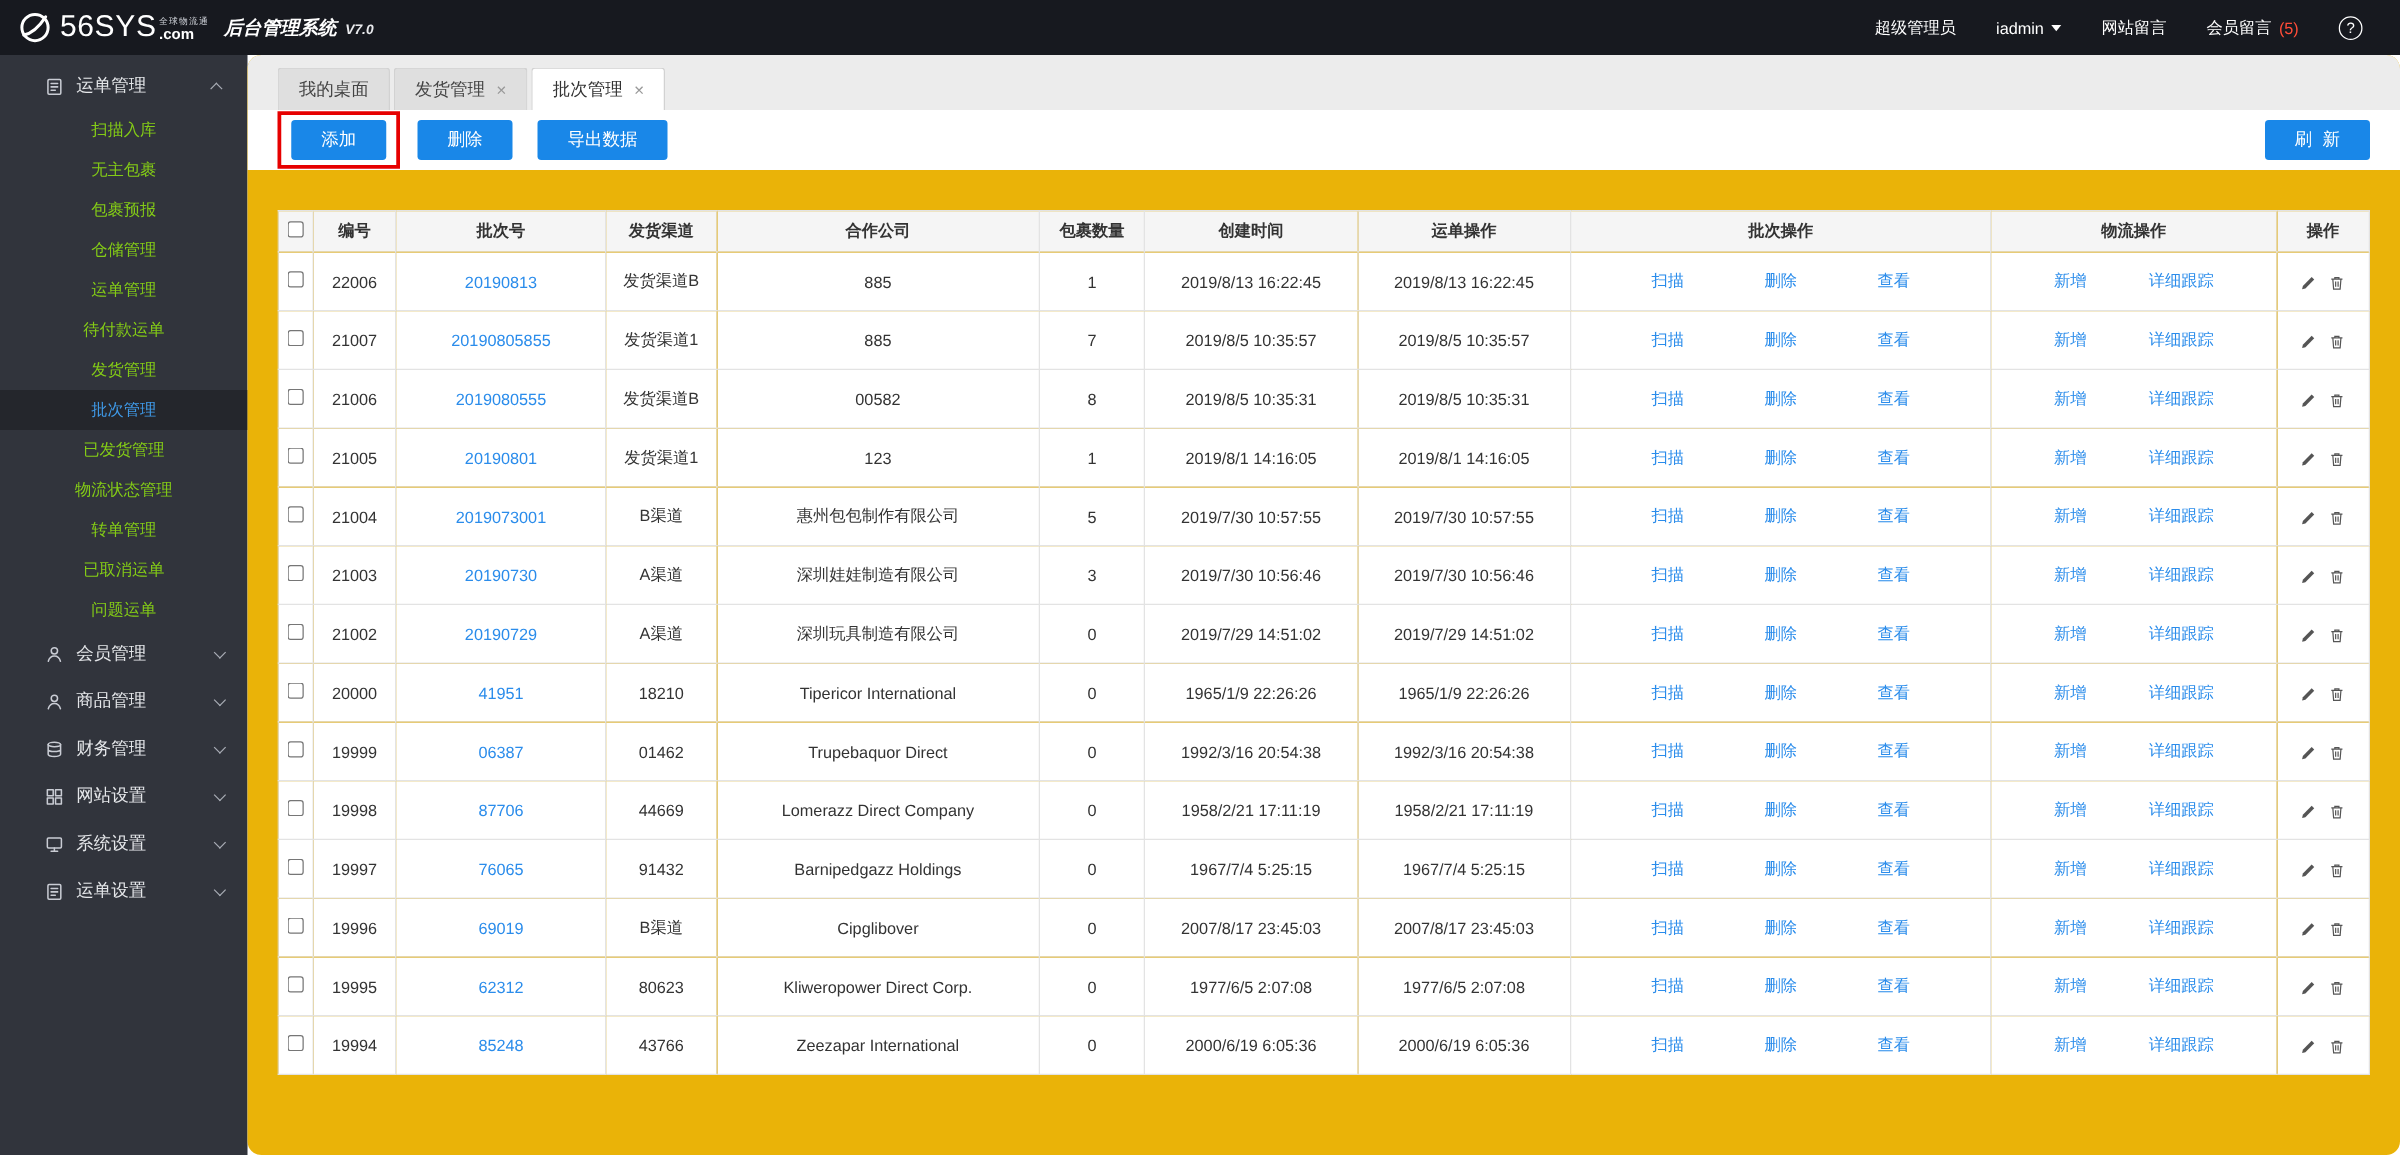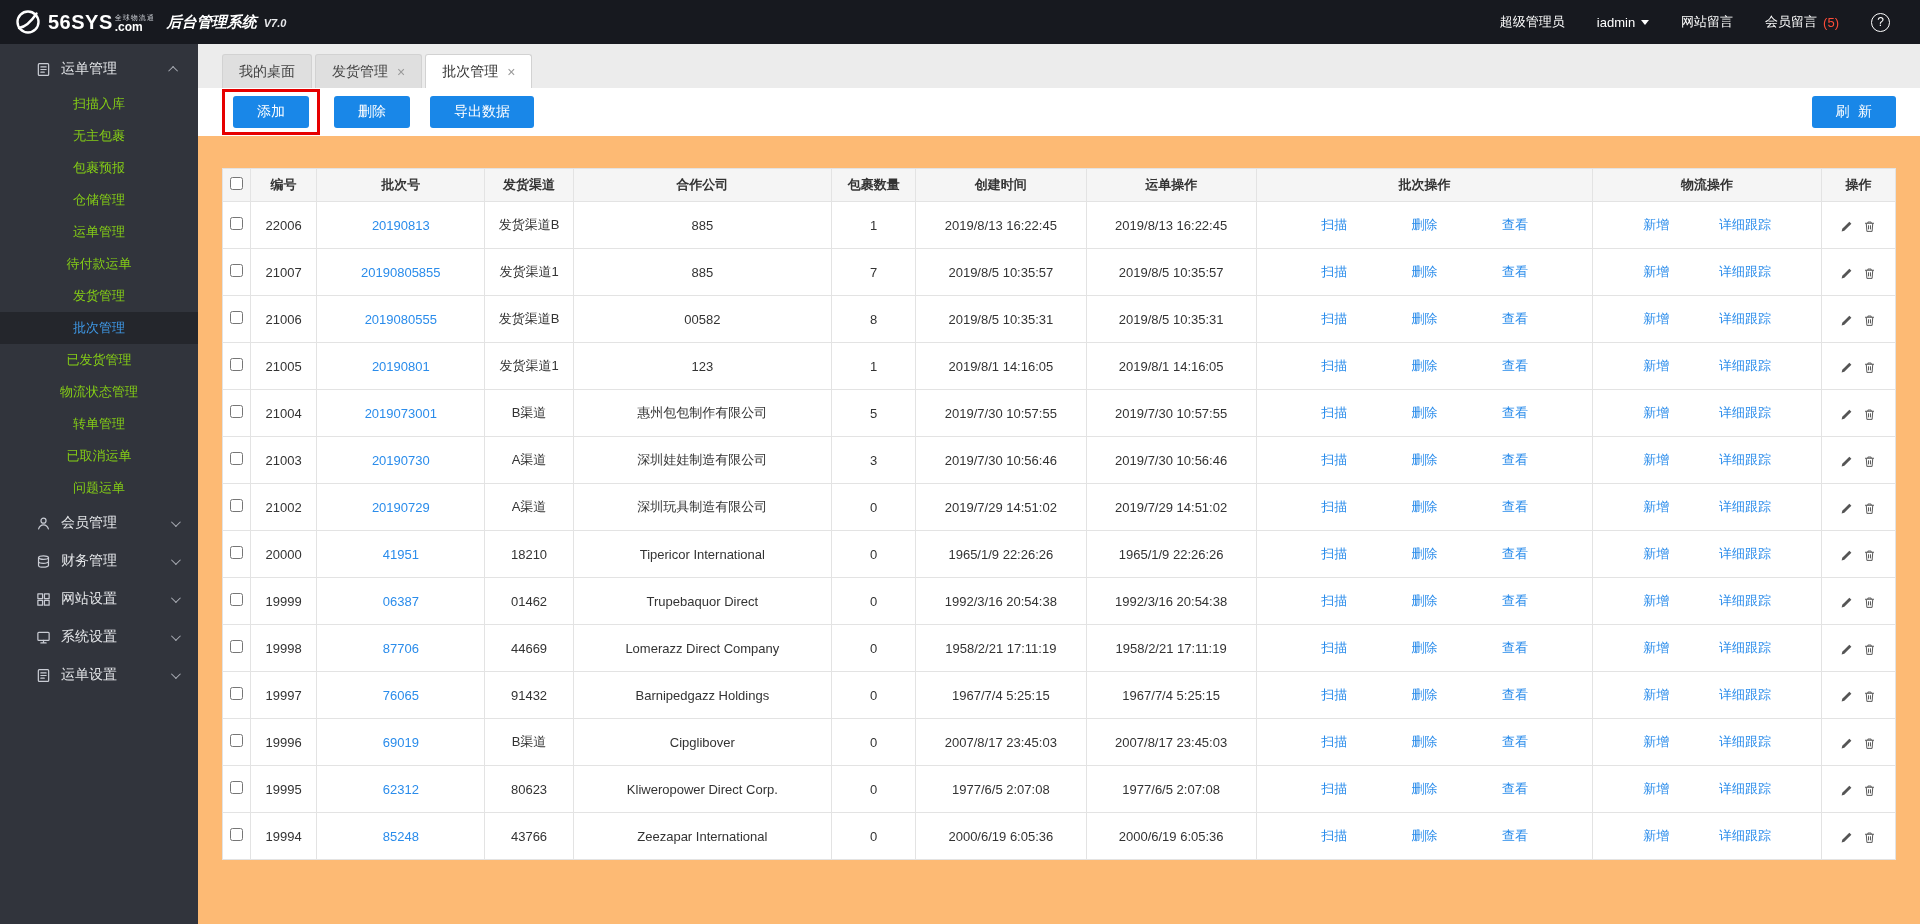--- a/index.html
+++ b/index.html
@@ -5,21 +5,21 @@
   * { margin:0; padding:0; box-sizing:border-box; }
   html,body { width:1920px; height:924px; overflow:hidden; }
   body { font-family:"Liberation Sans","DejaVu Sans",sans-serif; background:#fff; color:#333; }
   .app { position:relative; width:1920px; height:924px; overflow:hidden; }
 
   
   .hdr { position:absolute; top:0; left:0; width:1920px; height:44px; background:#17191f;
          display:flex; align-items:center; color:#fff; z-index:20; }
   .logo { display:flex; align-items:center; padding-left:14px; }
   .logo-mark { display:flex; margin-right:6px; }
-  .logo-text { font-size:20px; font-weight:bold; letter-spacing:.5px; }
+  .logo-text { font-size:24px; font-weight:normal; letter-spacing:.5px; }
   .logo-sub { display:flex; flex-direction:column; line-height:1; margin-left:2px; margin-top:2px; }
   .logo-tagline { font-size:7px; color:#cfd2d8; letter-spacing:1px; }
   .logo-com { font-size:12px; font-weight:bold; }
   .app-title { margin-left:12px; font-size:15px; font-weight:bold;font-style:italic; }
   .app-title .ver { font-size:11px; margin-left:7px; font-weight:bold; color:#e8e9ec; }
   .hdr-right { margin-left:auto; display:flex; align-items:center; gap:32px; padding-right:30px; font-size:13px; }
   .hdr-item { cursor:pointer; display:flex; align-items:center; gap:6px; }
   .caret { width:0; height:0; border-left:4px solid transparent; border-right:4px solid transparent; border-top:5px solid #fff; display:inline-block; }
   .msg-count { font-style:normal; color:#ff4c38; }
   .help { width:19px; height:19px; border:1.5px solid #fff; border-radius:50%; display:flex; align-items:center; justify-content:center; font-size:12px; cursor:pointer; }
@@ -28,21 +28,21 @@
   .sidebar { position:absolute; top:44px; left:0; width:198px; bottom:0; background:#31343c; padding-top:6px; }
   .sgroup { height:38px; display:flex; align-items:center; padding:0 20px 0 36px; color:#e4e6e9; font-size:14px; cursor:pointer; }
   .sgroup .sicon { display:flex; margin-right:10px; }
   .sgroup .chev { margin-left:auto; width:7px; height:7px; border-right:1.6px solid #a9adb5; border-bottom:1.6px solid #a9adb5; }
   .chev.down { transform:rotate(45deg) translateY(-2px); }
   .chev.up { transform:rotate(-135deg) translateY(-2px); }
   .ssub { height:32px; line-height:32px; text-align:center; color:#84cc16; font-size:13px; cursor:pointer; }
   .ssub.active { background:#24262c; color:#3f9ae9; }
 
   
-  .main { position:absolute; top:44px; left:198px; right:0; bottom:0; background:#fdba74; display:flex; flex-direction:column; overflow:hidden; }
+  .main { position:absolute; top:44px; left:198px; right:0; bottom:0; background:#eab308; display:flex; flex-direction:column; overflow:hidden;border-radius:11px; }
   .tabbar { height:44px; background:#ececec; display:flex; align-items:flex-end; padding-left:24px; flex:none; }
   .tab { height:34px; display:flex; align-items:center; gap:9px; padding:0 16px; background:#dfdfdf;
          border:1px solid #d2d2d2; border-bottom:none; border-radius:3px 3px 0 0; margin-right:3px;
          font-size:14px; color:#444; cursor:pointer; }
   .tab.active { background:#fff; color:#333; }
   .tab .close { color:#999; font-size:14px; line-height:1; cursor:pointer; }
 
   .toolbar { height:48px; padding:0 24px; display:flex; align-items:center; flex:none; background:#fff; }
   .btn { background:#1987e8; color:#fff; border:none; border-radius:3px; height:32px; padding:0 24px;
          font-size:14px; cursor:pointer; font-family:Liberation Mono, monospace; white-space:nowrap;text-align:right; }
@@ -139,20 +139,30 @@
               <circle cx="8" cy="5" r="2.7" fill="none" stroke="#c9ccd4" stroke-width="1.3" stroke-linecap="round" stroke-linejoin="round"></circle>
               <path d="M2.8 13.8c.9-3 2.9-4.4 5.2-4.4s4.3 1.4 5.2 4.4" fill="none" stroke="#c9ccd4" stroke-width="1.3" stroke-linecap="round" stroke-linejoin="round"></path>
             </svg>
           </span>
           <span class="slabel">会员管理</span>
           <i class="chev down"></i>
         </div>
         <div class="sgroup">
           <span class="sicon">
             <svg width="15" height="15" viewBox="0 0 16 16">
+              <circle cx="8" cy="5" r="2.7" fill="none" stroke="#c9ccd4" stroke-width="1.3" stroke-linecap="round" stroke-linejoin="round"></circle>
+              <path d="M2.8 13.8c.9-3 2.9-4.4 5.2-4.4s4.3 1.4 5.2 4.4" fill="none" stroke="#c9ccd4" stroke-width="1.3" stroke-linecap="round" stroke-linejoin="round"></path>
+            </svg>
+          </span>
+          <span class="slabel">商品管理</span>
+          <i class="chev down"></i>
+        </div>
+        <div class="sgroup">
+          <span class="sicon">
+            <svg width="15" height="15" viewBox="0 0 16 16">
               <ellipse cx="8" cy="3.8" rx="5.3" ry="1.9" fill="none" stroke="#c9ccd4" stroke-width="1.3" stroke-linecap="round" stroke-linejoin="round"></ellipse>
               <path d="M2.7 3.8v8.4c0 1 2.4 1.9 5.3 1.9s5.3-.9 5.3-1.9V3.8M2.7 8c0 1 2.4 1.9 5.3 1.9S13.3 9 13.3 8" fill="none" stroke="#c9ccd4" stroke-width="1.3" stroke-linecap="round" stroke-linejoin="round"></path>
             </svg>
           </span>
           <span class="slabel">财务管理</span>
           <i class="chev down"></i>
         </div>
         <div class="sgroup">
           <span class="sicon">
             <svg width="15" height="15" viewBox="0 0 16 16">

